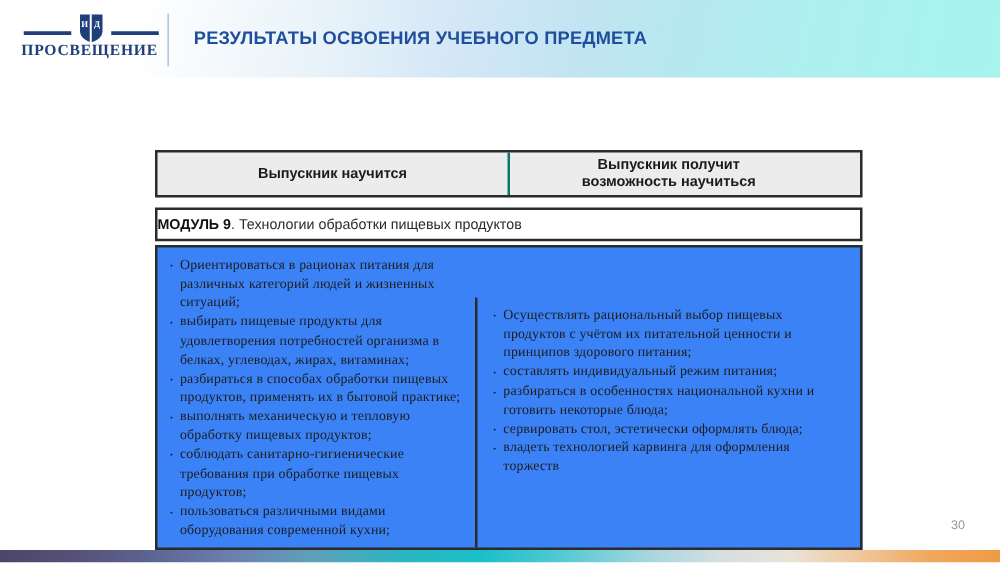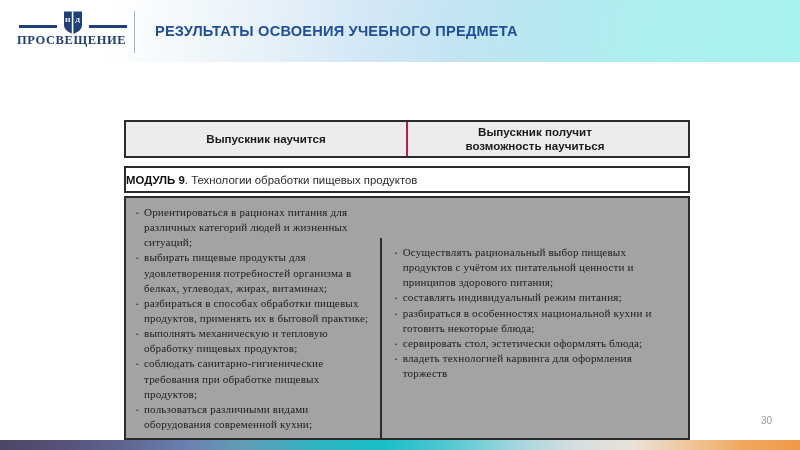--- a/index.html
+++ b/index.html
@@ -122,41 +122,41 @@
     display: flex;
     align-items: center;
     justify-content: center;
     text-align: center;
     font-size: 11.6px;
     font-weight: bold;
     color: #1b1b1b;
     line-height: 1.25;
   }
   .row-head .cell.left  { width: 280px; }
-  .row-head .cell.right { width: 256px; border-left: 2px solid #be185d; text-align: center; }
+  .row-head .cell.right { width: 256px; border-left: 2px solid #0f766e; text-align: center; }
 
   .row-module {
     margin-top: 8px;
     border: 2px solid #2b2b2b;
     height: 27px;
     display: flex;
     align-items: center;
     justify-content: flex-start;
     font-size: 11.4px;
     color: #2a2a2a;
     background: #ffffff;
   }
   .row-module .mod-num { font-weight: bold; color: #111; }
 
   .row-body {
     margin-top: 3px;
     display: flex;
     border: 2px solid #2b2b2b;
     min-height: 222px;
-    background: #a3a3a3;
+    background: #3b82f6;
   }
   .row-body .cell.left  { width: 280px; padding: 7px 8px 6px 7px; }
   .row-body .cell.right { width: 340px; padding: 7px 9px 6px 10px; border-left: 2px solid #2b2b2b; margin-top: 40px; }
 
   ul.bullets { list-style: none; }
   ul.bullets li {
     position: relative;
     padding-left: 11px;
     font-family: "Liberation Serif", serif;
     font-size: 11.1px;

